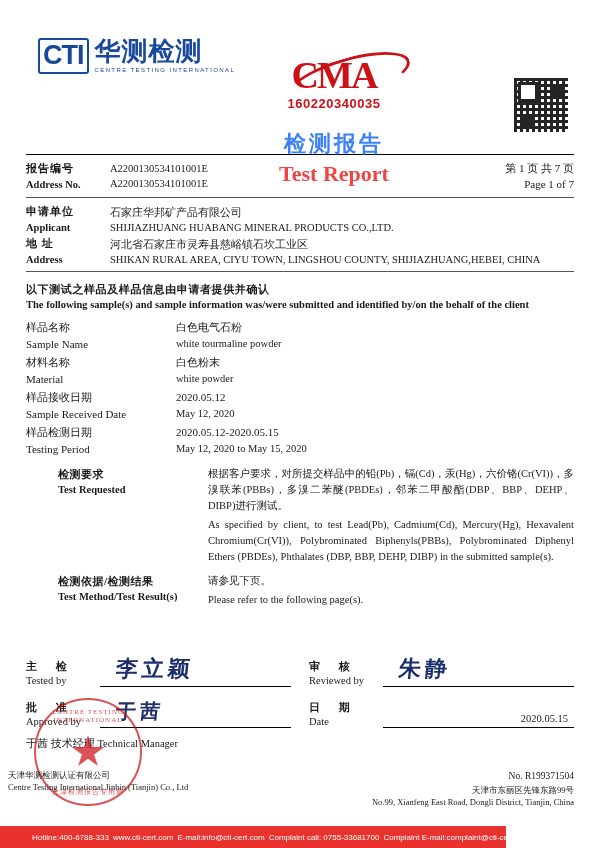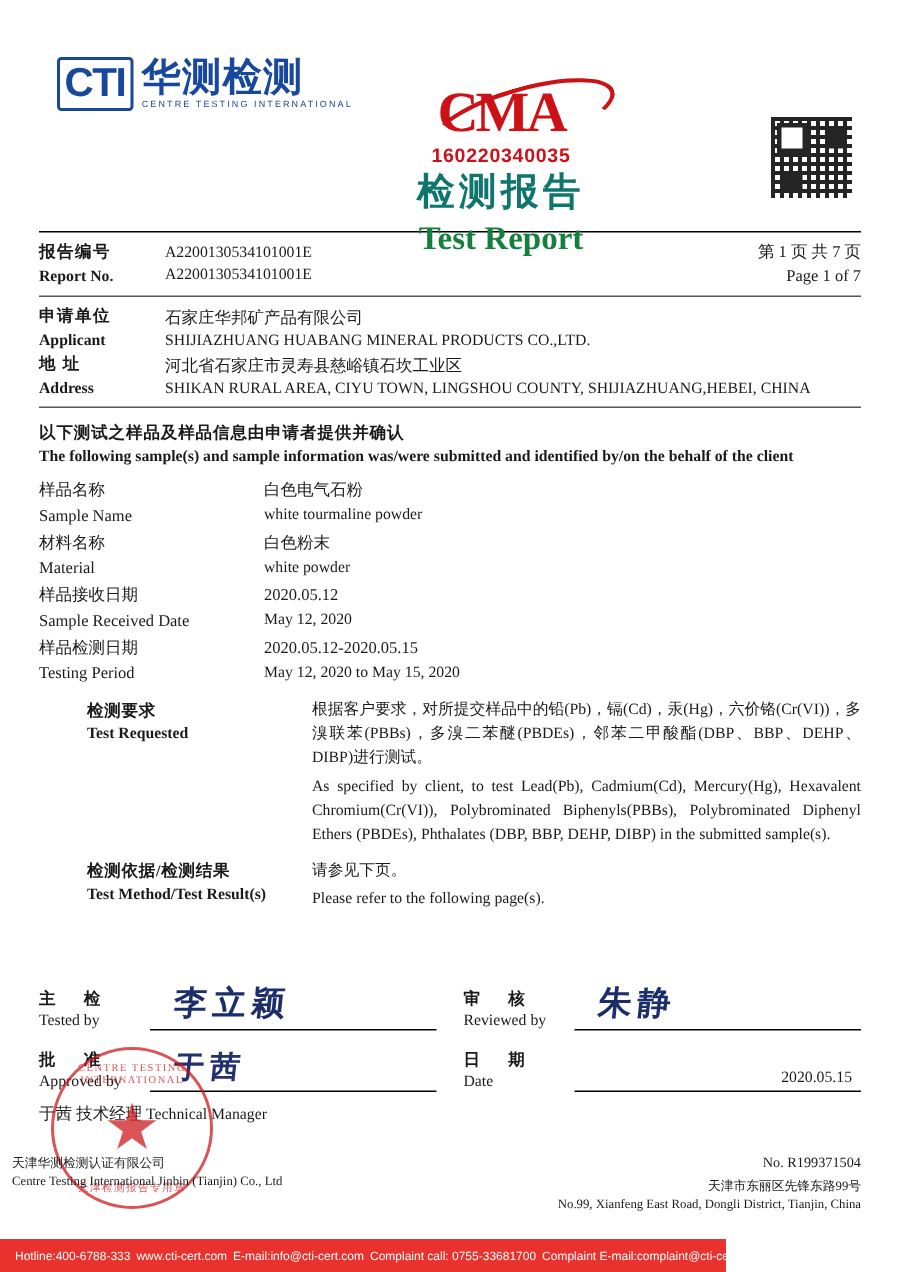--- a/index.html
+++ b/index.html
@@ -100,31 +100,31 @@
     font-family: "Liberation Sans", sans-serif;
     font-weight: bold;
     font-size: 13px;
     color: #cc1117;
     letter-spacing: 0.5px;
     margin-top: 2px;
   }
   .title-cn {
     font-family: "Liberation Serif", serif;
     font-weight: bold;
-    font-size: 25px;
+    font-size: 22px;
     letter-spacing: 3px;
-    margin-top: 0;
-    color: #0f766e;
+    margin-top: 18px;
+    color: #3b82f6;
   }
   .title-en {
     font-family: "Liberation Serif", serif;
     font-weight: bold;
     font-size: 22px;
     margin-top: 2px;
-    color: #15803d;
+    color: #ef4444;
   }
 
   .qr {
     position: absolute;
     right: 6px;
     top: 60px;
     width: 54px;
     height: 54px;
     background-image:
       linear-gradient(90deg, #000 50%, transparent 50%),
@@ -387,20 +387,21 @@
     left: 0;
     bottom: 0;
     width: 484px;
     height: 22px;
     background: #e9322d;
     color: #fff;
     display: flex;
     align-items: center;
     font-family: "Liberation Sans", sans-serif;
     font-size: 8px;
+    padding-left: 22px;
   }
   .bottombar .cell {
     flex: 1 1 auto;
     text-align: center;
     white-space: nowrap;
     padding: 0 2px;
   }
   .bottombar .cell.first { text-align: left; padding-left: 10px; }
   .bottombar .cell.last { text-align: right; padding-right: 10px; }
 </style>
@@ -430,21 +431,21 @@
     </div>
 
     <div class="qr"></div>
   </div>
 
   <hr class="rule">
 
   <div class="row">
     <div class="lbl-col">
       <div class="lbl-cn">报告编号</div>
-      <div class="lbl-en">Report No.</div>
+      <div class="lbl-en">Address No.</div>
     </div>
     <div class="val-col">
       <div class="val">A2200130534101001E</div>
       <div class="val">A2200130534101001E</div>
     </div>
     <div style="width:120px;flex:0 0 120px;">
       <div class="pages">第 1 页  共 7 页</div>
       <div class="pages en">Page 1 of 7</div>
     </div>
   </div>

